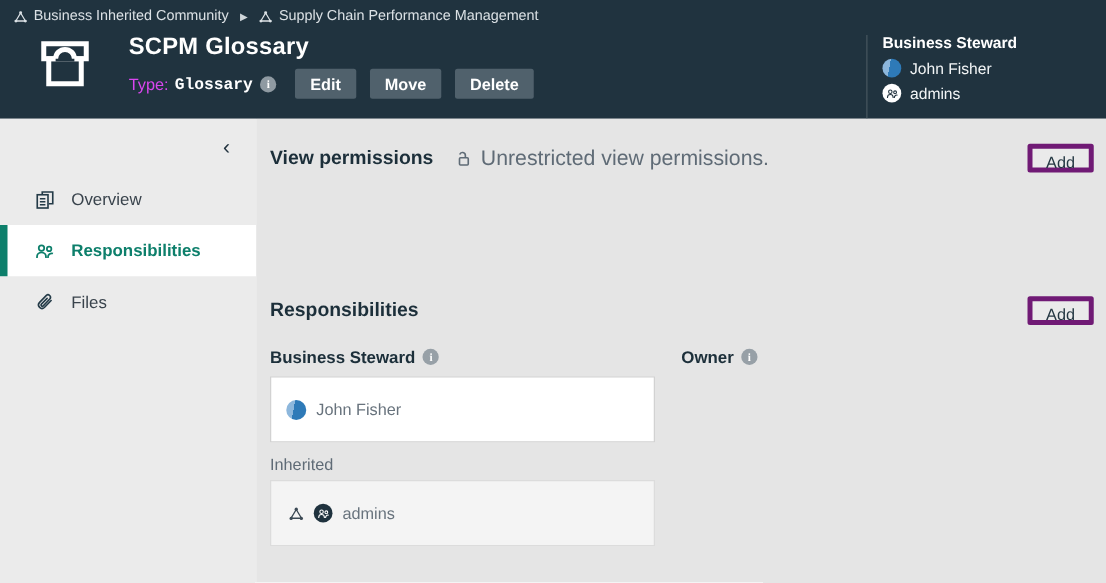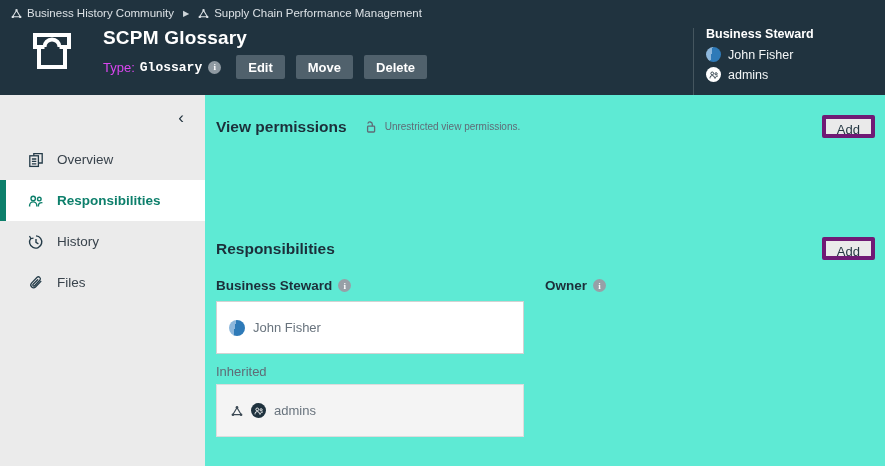--- a/index.html
+++ b/index.html
@@ -53,25 +53,25 @@
   .collapse-row { height:44px; display:flex; justify-content:flex-end; align-items:center;
                   padding-right:21px; }
   .collapse { font-size:17px; color:#22333f; cursor:pointer; line-height:1; }
   .nav-item { height:41px; display:flex; align-items:center; padding-left:28px; gap:13px;
               color:#39434c; font-size:13.5px; cursor:pointer; }
   .nav-item .nav-icon { width:16px; height:16px; color:#243b48; flex:0 0 auto; display:inline-flex; }
   .nav-item.active { background:#fff; border-left:6px solid #0d7f6b; padding-left:22px;
                      color:#0d7f6b; font-weight:bold; }
   .nav-item.active .nav-icon { color:#0d7f6b; }
 
-  .main { flex:1; padding:20px 10px 0 11px; background:#5eead4; }
+  .main { flex:1; padding:20px 10px 0 11px; background:#e5e5e5; }
   .sec-row { display:flex; align-items:center; }
   .sec-heading { font-size:15.5px; font-weight:bold; color:#1c2f3a; }
   .lock-icon { margin-left:16px; color:#5f6b76; display:inline-flex; }
-  .status-text { margin-left:8px; font-size:10px; color:#5f6b76; }
+  .status-text { margin-left:8px; font-size:17px; color:#5f6b76; }
   .add-btn {
     margin-left:auto; background:#eaeaea; color:#243742; border:4px solid #701a75;
     border-radius:2px; font-family:inherit; font-size:13px; padding:3px 11px; height:23px;
     cursor:pointer;
   }
   .resp-section { margin-top:99px; }
   .cols { display:grid; grid-template-columns:308px 330px; column-gap:21px; margin-top:18px; }
   .role-row { display:flex; align-items:center; }
   .role-name { font-size:13.5px; font-weight:bold; color:#1c2f3a; }
   .role-row .info-badge { background:#97a0a7; }
@@ -109,21 +109,21 @@
 </svg>
 
 <div class="app">
 
   <header class="hdr">
     <div class="crumbs">
       <span class="crumb">
         <svg width="11" height="11" viewBox="0 0 12 12">
             <use href="#ic-community"></use>
           </svg>
-        <span>Business History Community</span>
+        <span>Business Inherited Community</span>
       </span>
       <span class="crumb-sep">▶</span>
       <span class="crumb">
         <svg width="11" height="11" viewBox="0 0 12 12">
             <use href="#ic-community"></use>
           </svg>
         <span>Supply Chain Performance Management</span>
       </span>
     </div>
 
@@ -189,30 +189,20 @@
         <div class="nav-item active">
           <span class="nav-icon">
             <svg viewBox="0 0 16 16" width="16" height="16">
                 <use href="#ic-people"></use>
               </svg>
           </span>
           <span class="nav-label">Responsibilities</span>
         </div>
         <div class="nav-item">
           <span class="nav-icon">
-            <svg viewBox="0 0 16 16" width="16" height="16" fill="none" stroke="currentColor" stroke-width="1.4">
-              <path d="M2.8 4.3 A6.1 6.1 0 1 0 8 1.9"></path>
-              <path d="M1.5 1.9 L2.8 4.6 L5.5 4.1" stroke-width="1.2"></path>
-              <path d="M8 5 V8.4 L10.4 9.8"></path>
-            </svg>
-          </span>
-          <span class="nav-label">History</span>
-        </div>
-        <div class="nav-item">
-          <span class="nav-icon">
             <svg viewBox="0 0 16 16" width="16" height="16" fill="none" stroke="currentColor" stroke-width="1.3" stroke-linecap="round">
               <path d="M12.9 6.4 L7.5 12 a2.8 2.8 0 0 1-4-3.9 L9.1 2.3 a2 2 0 0 1 2.9 2.7 L6.6 10.7 a1 1 0 0 1-1.5-1.4 L9.7 4.7"></path>
             </svg>
           </span>
           <span class="nav-label">Files</span>
         </div>
       </nav>
     </aside>
 
     <main class="main">

